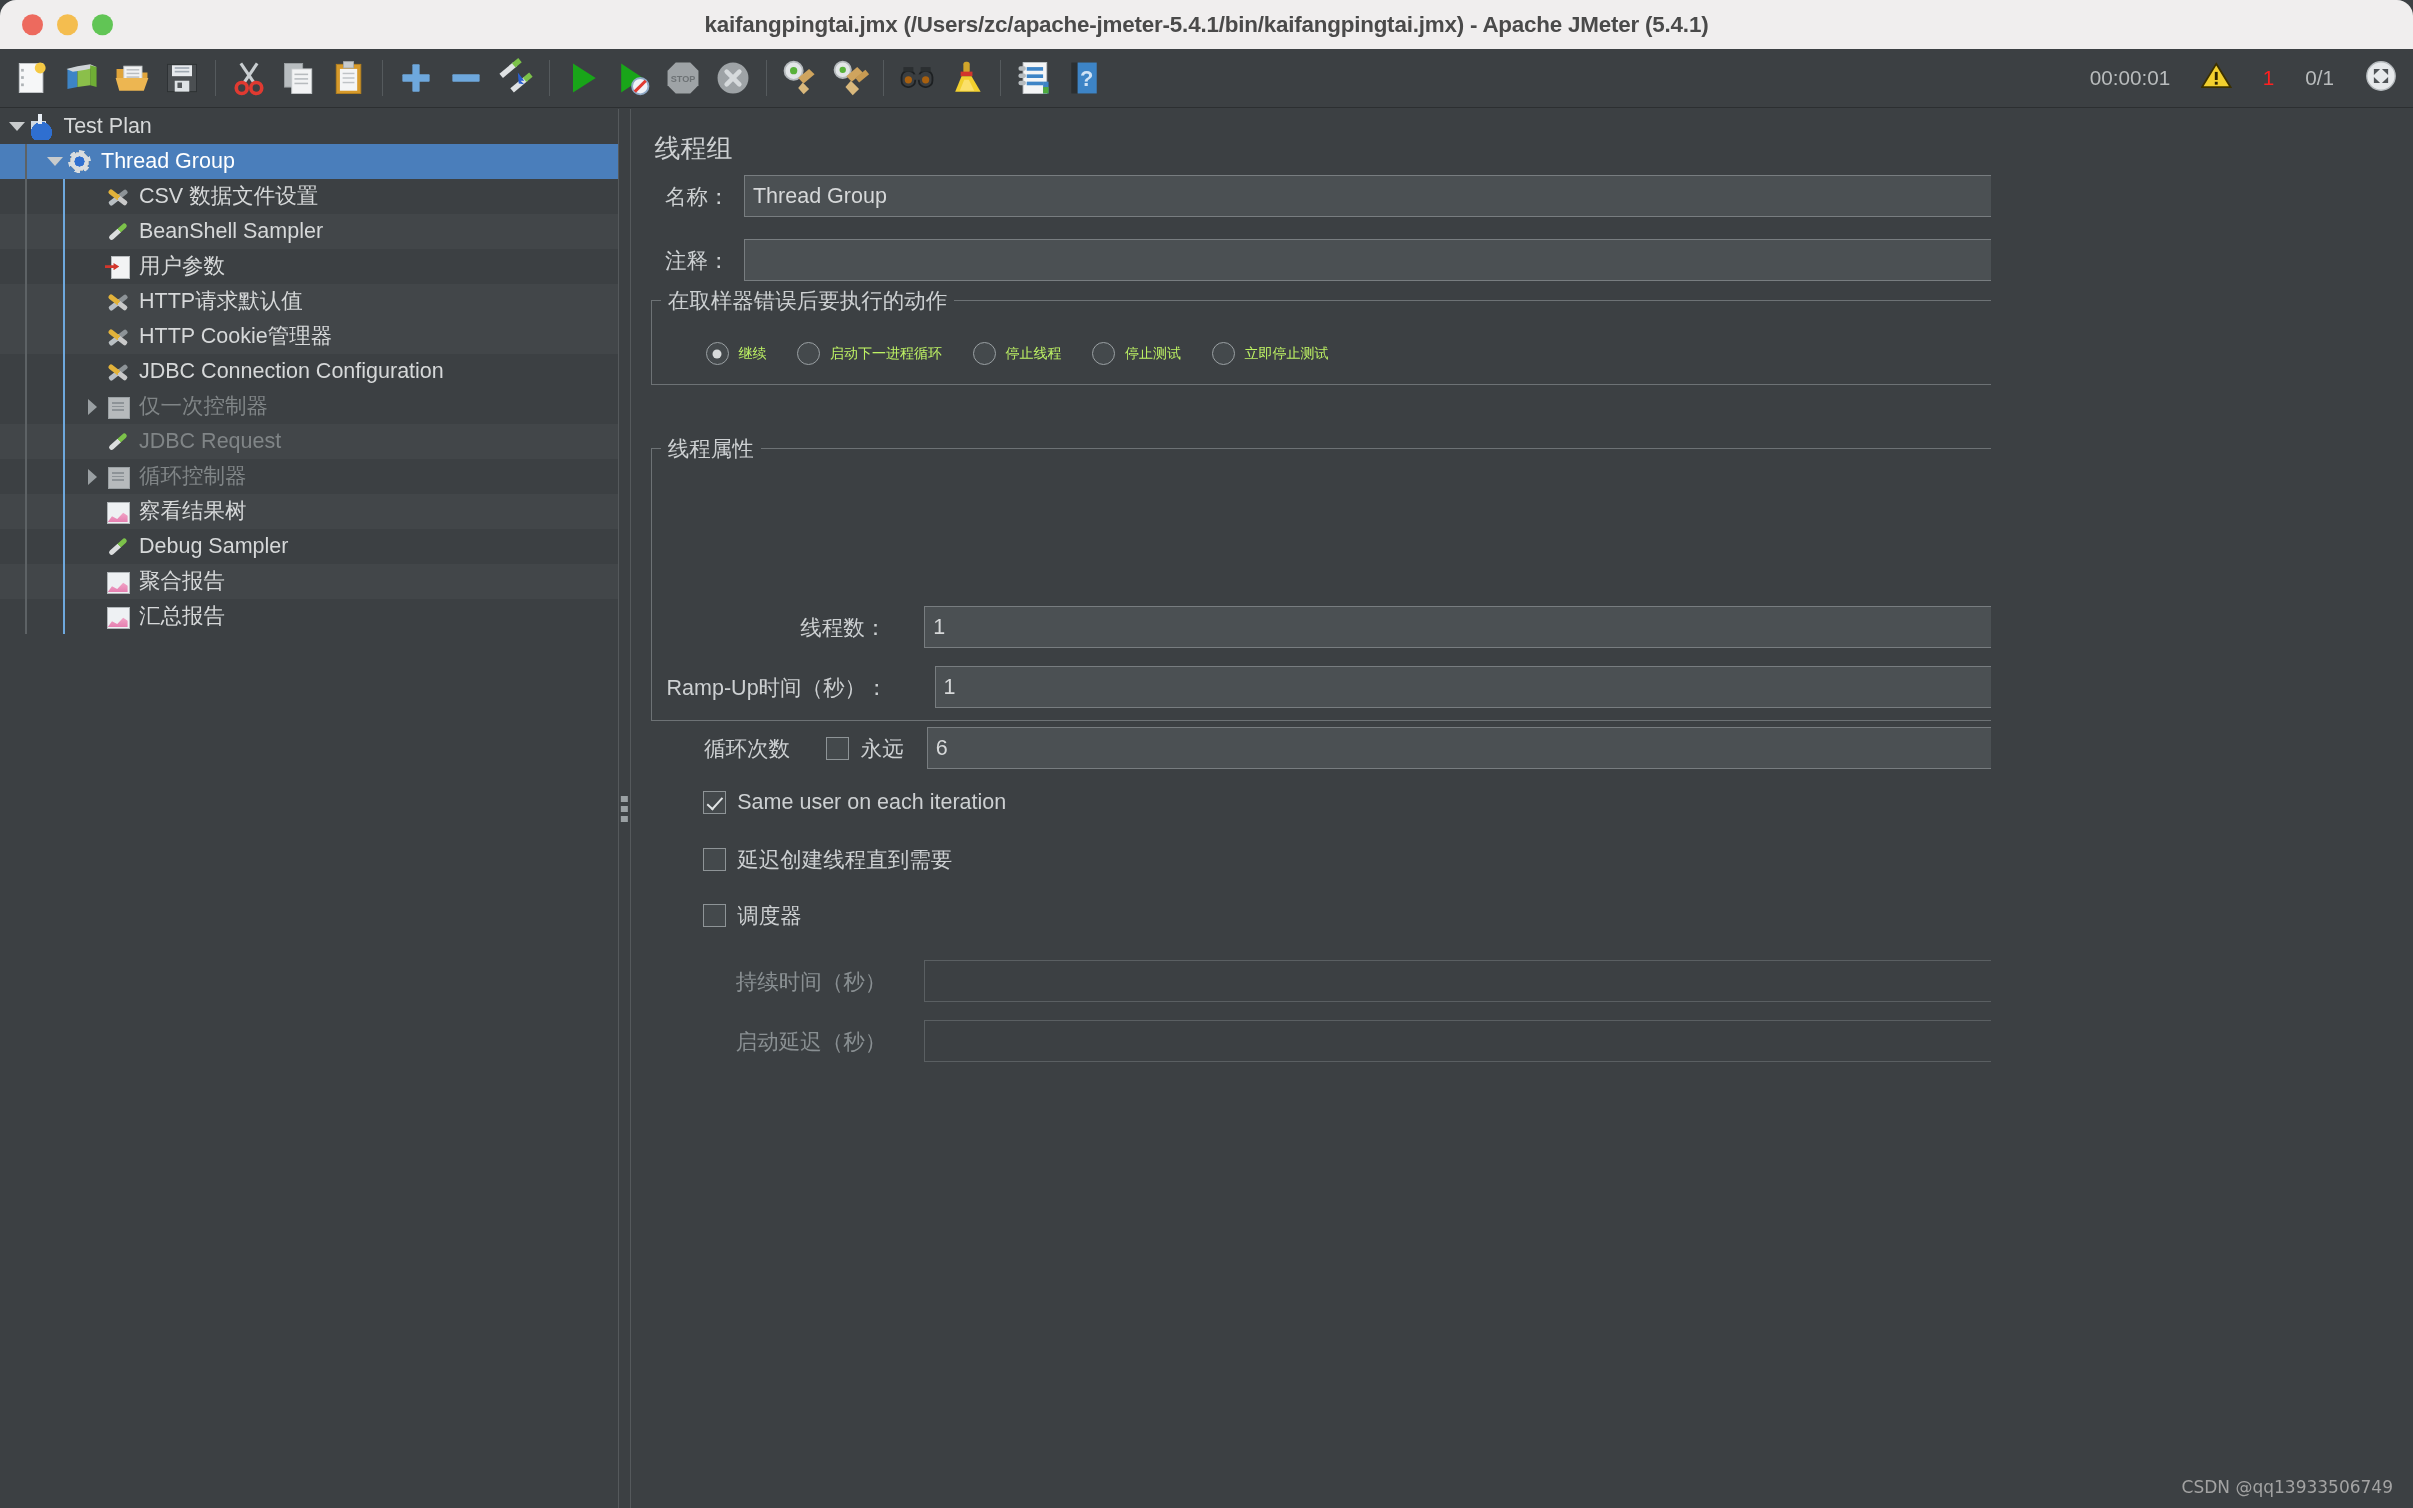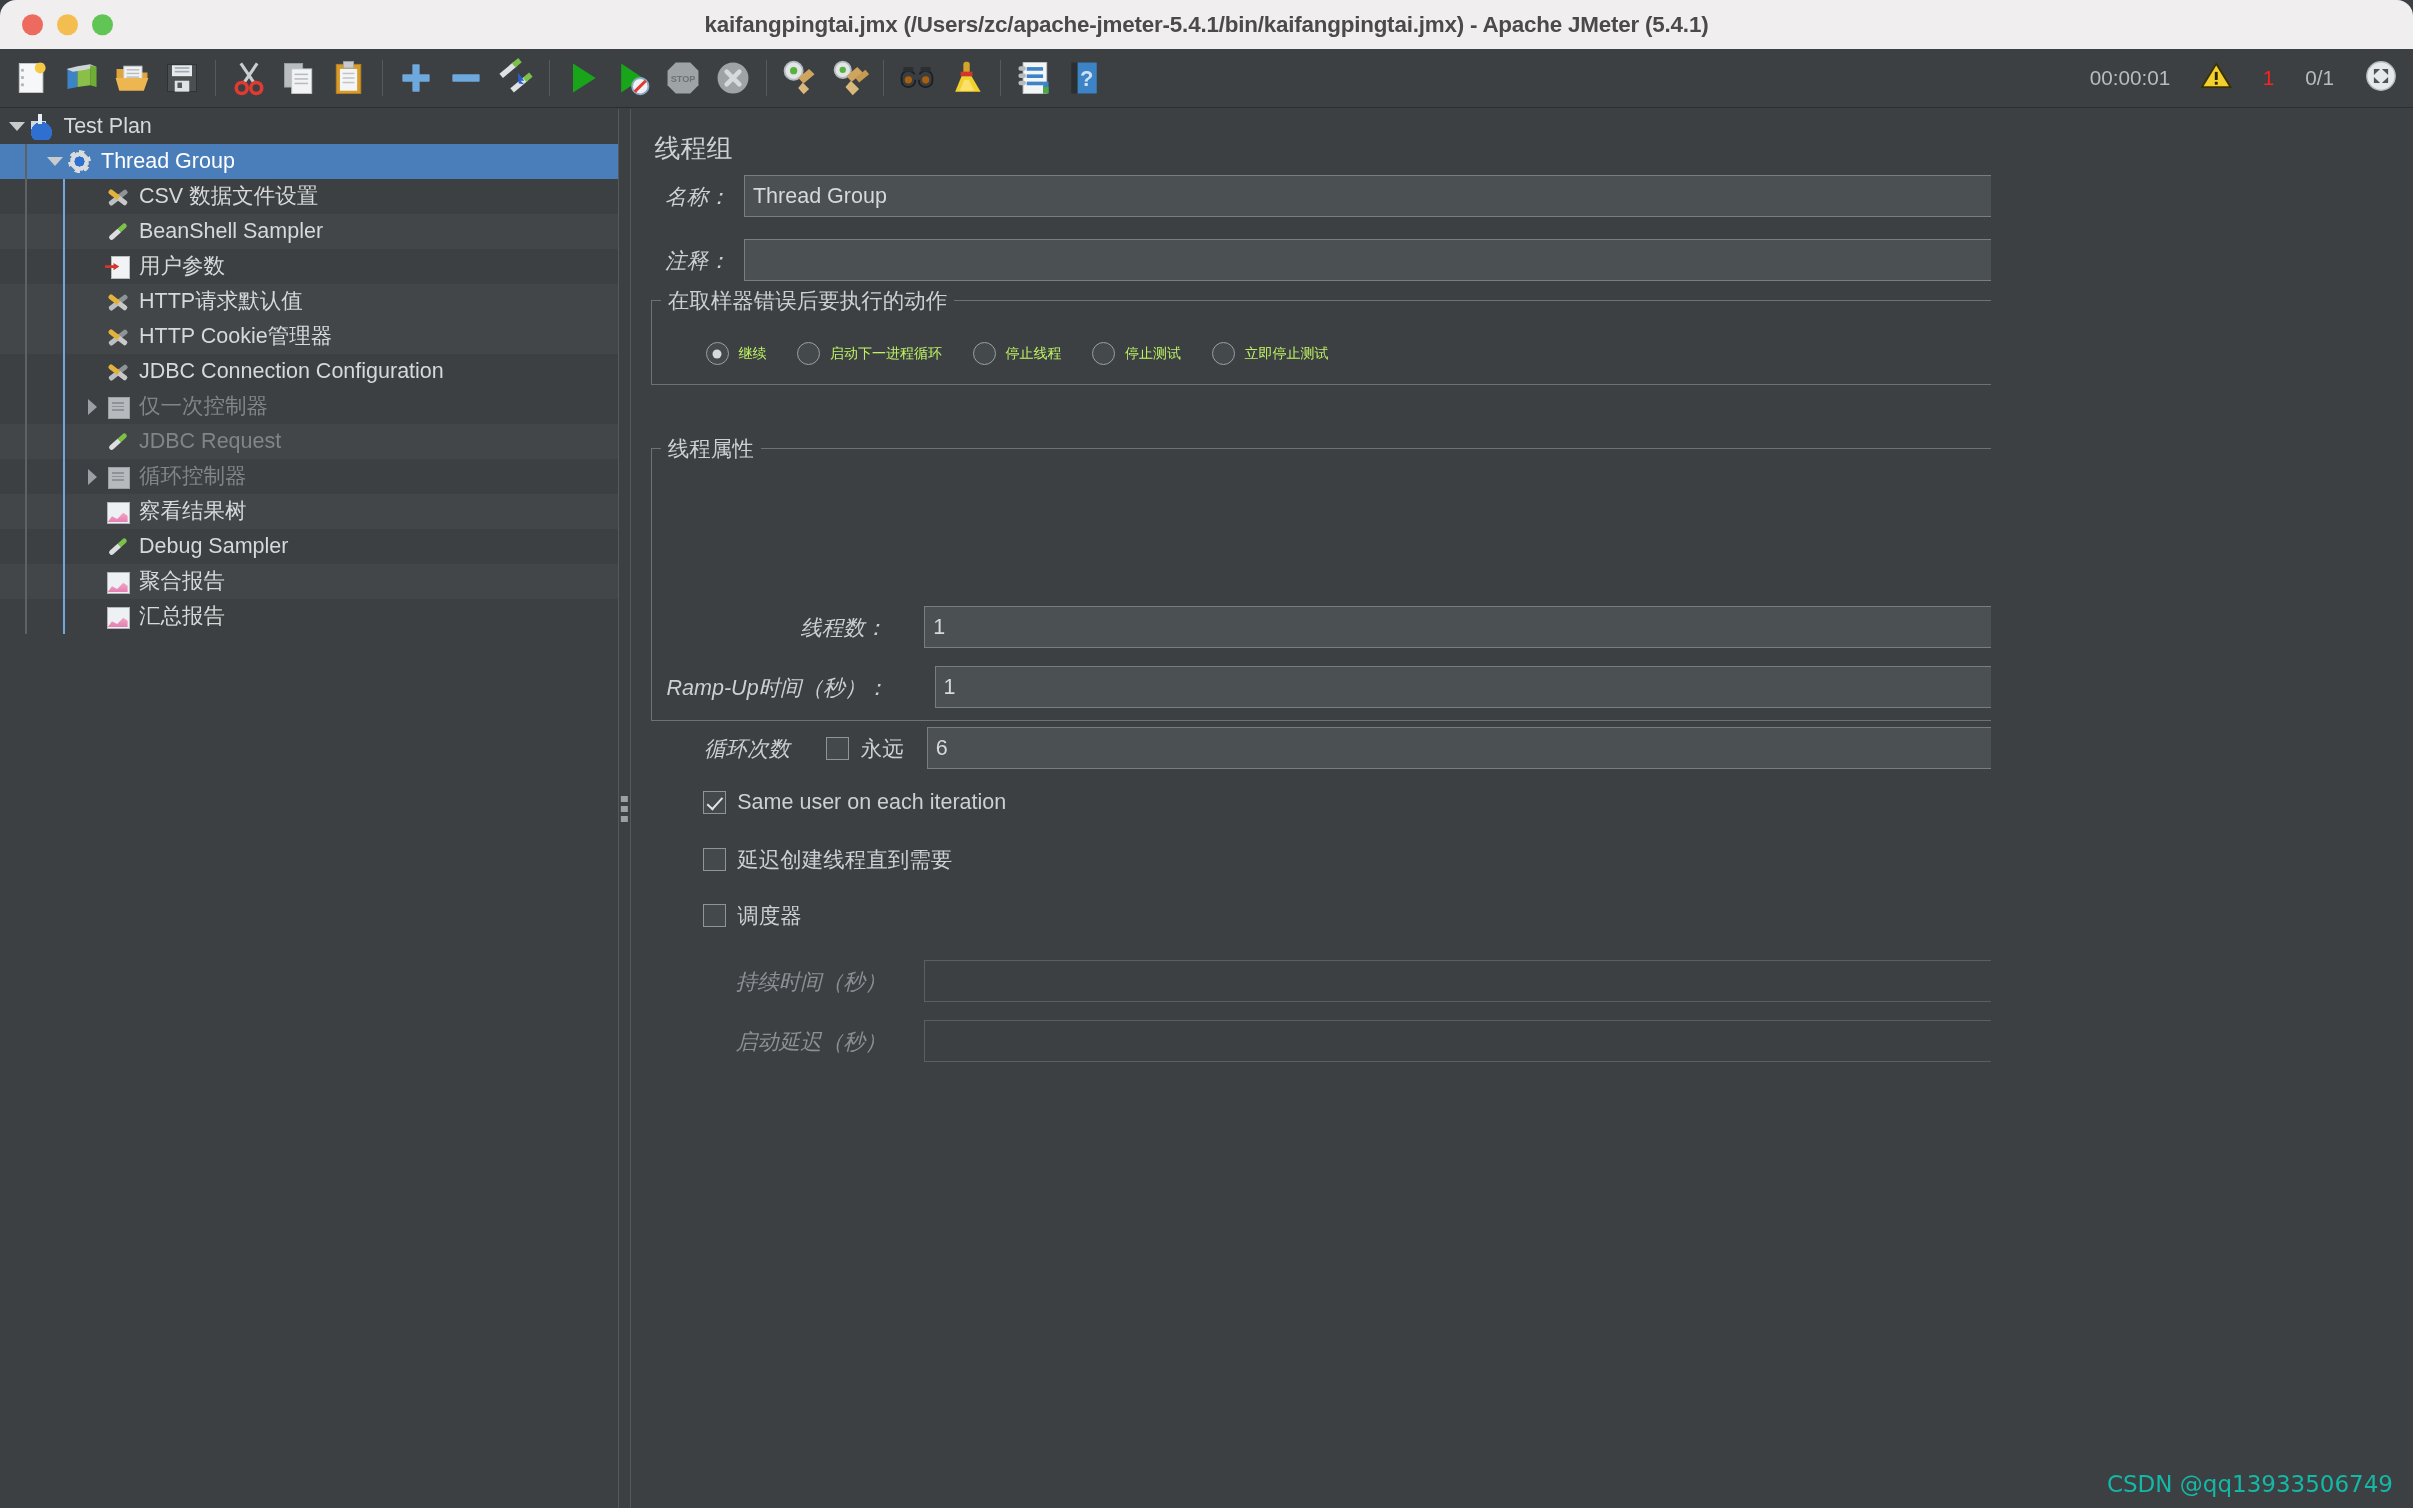--- a/index.html
+++ b/index.html
@@ -258,21 +258,20 @@
   .field-row {
     position: absolute;
     display: flex;
     align-items: center;
   }
   .field-label {
     font-size: 21.5px;
     color: #cdd0d2;
     user-select: none;
     white-space: nowrap;
-    font-style: italic;
   }
   .field-label.dim { color: #8a9093; }
   .txt-input {
     background: #4b5053;
     border: 0.9px solid #787d80;
     color: #d6d8d9;
     font-size: 21.5px;
     font-family: "Liberation Sans", sans-serif;
     padding: 3.6px 8px;
     height: 42px;
@@ -347,22 +346,22 @@
     border: solid #e2e5e6;
     border-width: 0 2.7px 2.7px 0;
     transform: rotate(42deg);
   }
   .check-label { font-size: 21.5px; color: #cdd0d2; white-space: nowrap; user-select: none; }
 
   
   .watermark {
     position: absolute;
     right: 20px; bottom: 10.8px;
-    font-size: 23px;
-    color: #14b8a6;
+    font-size: 17px;
+    color: #a3a3a3;
     user-select: none;
     font-family: "DejaVu Sans", sans-serif;
   }
 
   
   .icon-svg { width: 40px; height: 40px; display: block; }
 </style>
 </head>
 <body>
 

